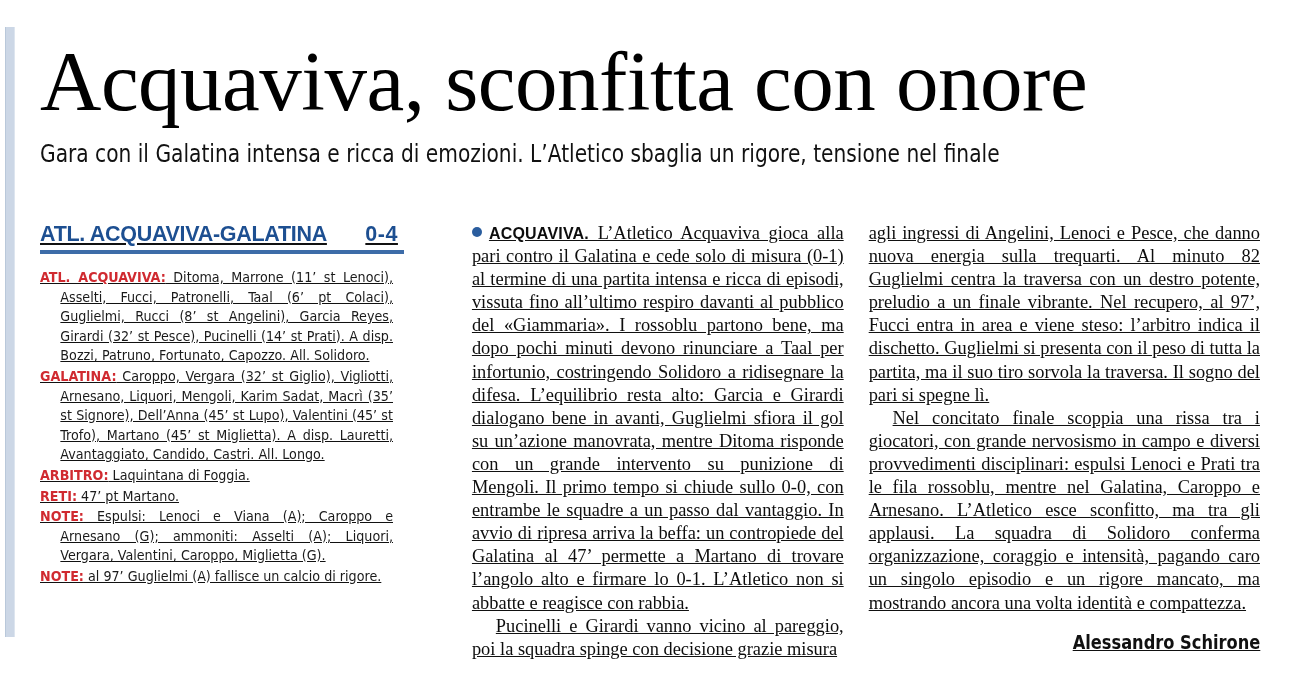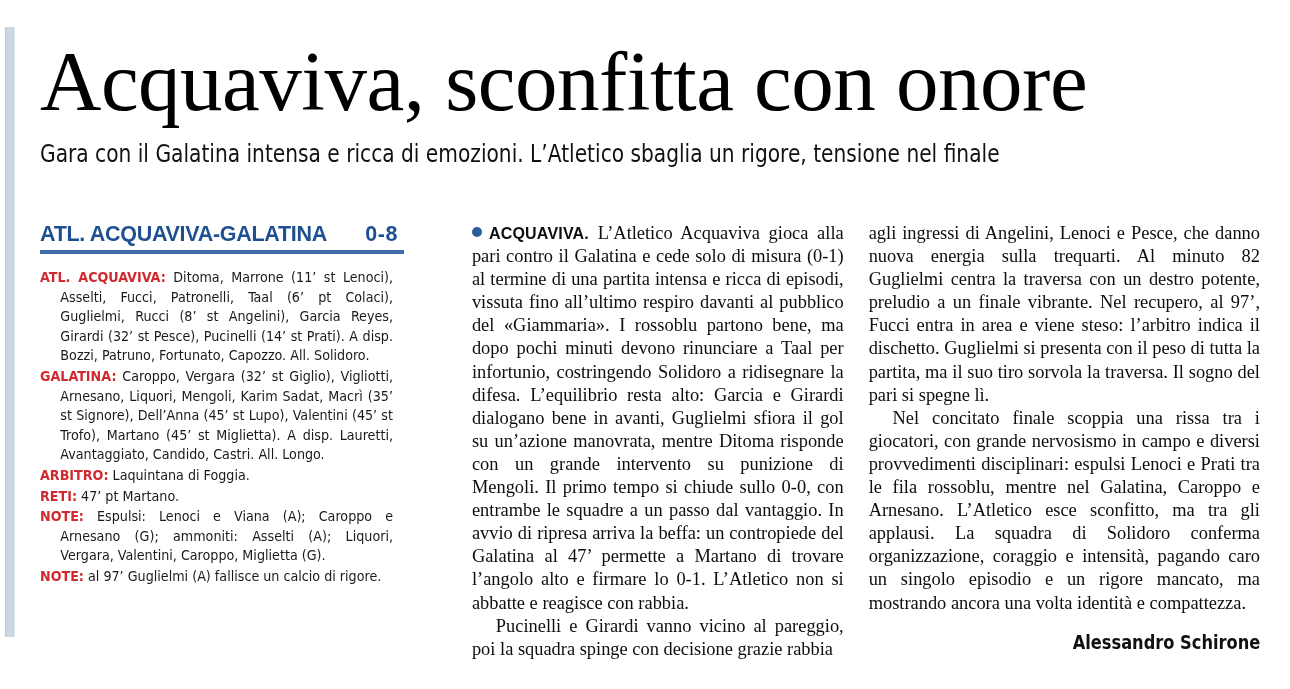--- a/index.html
+++ b/index.html
@@ -67,20 +67,21 @@
   #columns {
     position: absolute;
     top: 222px;
     left: 0;
     width: 1220px;
     display: flex;
     gap: 0;
   }
   .col {
     box-sizing: border-box;
+    text-decoration: underline;
   }
   #col-facts  { width: 400px; padding-right: 28px; }
   #col-mid    { width: 405px; padding-right: 25px; margin-left: 40px; }
   #col-right  { width: 400px; }
 
   
   #match-header {
     border-bottom: 4px solid #3d6ca8;
     padding-bottom: 3px;
     margin-bottom: 13px;
@@ -166,21 +167,21 @@
 
   <h1 id="headline">Acquaviva, sconfitta con onore</h1>
   <div id="subhead">Gara con il Galatina intensa e ricca di emozioni. L’Atletico sbaglia un rigore, tensione nel finale</div>
 
   <div id="columns">
 
     <div class="col" id="col-facts">
 
       <div id="match-header">
         <span id="match-title">ATL. ACQUAVIVA-GALATINA</span>
-        <span id="match-score">0-8</span>
+        <span id="match-score">0-4</span>
       </div>
 
       <p class="fact">
         <span class="fact-label">ATL. ACQUAVIVA:</span><span> Ditoma, Marrone (11’ st Lenoci), Asselti, Fucci, Patronelli, Taal (6’ pt Colaci), Guglielmi, Rucci (8’ st Angelini), Garcia Reyes, Girardi (32’ st Pesce), Pucinelli (14’ st Prati). A disp. Bozzi, Patruno, Fortunato, Capozzo. All. Solidoro.</span>
       </p>
       <p class="fact">
         <span class="fact-label">GALATINA:</span><span> Caroppo, Vergara (32’ st Giglio), Vigliotti, Arnesano, Liquori, Mengoli, Karim Sadat, Macrì (35’ st Signore), Dell’Anna (45’ st Lupo), Valentini (45’ st Trofo), Martano (45’ st Miglietta). A disp. Lauretti, Avantaggiato, Candido, Castri. All. Longo.</span>
       </p>
       <p class="fact">
         <span class="fact-label">ARBITRO:</span><span> Laquintana di Foggia.</span>
@@ -192,21 +193,21 @@
         <span class="fact-label">NOTE:</span><span> Espulsi: Lenoci e Viana (A); Caroppo e Arnesano (G); ammoniti: Asselti (A); Liquori, Vergara, Valentini, Caroppo, Miglietta (G).</span>
       </p>
       <p class="fact">
         <span class="fact-label">NOTE:</span><span> al 97’ Guglielmi (A) fallisce un calcio di rigore.</span>
       </p>
 
     </div>
 
     <div class="col" id="col-mid">
       <p class="body-text"><span class="dateline-bullet"></span><span class="dateline">ACQUAVIVA.</span><span> L’Atletico Acquaviva gioca alla pari contro il Galatina e cede solo di misura (0-1) al termine di una partita intensa e ricca di episodi, vissuta fino all’ultimo respiro davanti al pubblico del «Giammaria». I rossoblu partono bene, ma dopo pochi minuti devono rinunciare a Taal per infortunio, costringendo Solidoro a ridisegnare la difesa. L’equilibrio resta alto: Garcia e Girardi dialogano bene in avanti, Guglielmi sfiora il gol su un’azione manovrata, mentre Ditoma risponde con un grande intervento su punizione di Mengoli. Il primo tempo si chiude sullo 0-0, con entrambe le squadre a un passo dal vantaggio. In avvio di ripresa arriva la beffa: un contropiede del Galatina al 47’ permette a Martano di trovare l’angolo alto e firmare lo 0-1. L’Atletico non si abbatte e reagisce con rabbia.</span></p>
-      <p class="body-text">Pucinelli e Girardi vanno vicino al pareggio, poi la squadra spinge con decisione grazie rabbia</p>
+      <p class="body-text">Pucinelli e Girardi vanno vicino al pareggio, poi la squadra spinge con decisione grazie misura</p>
     </div>
 
     <div class="col" id="col-right">
       <p class="body-text">agli ingressi di Angelini, Lenoci e Pesce, che danno nuova energia sulla trequarti. Al minuto 82 Guglielmi centra la traversa con un destro potente, preludio a un finale vibrante. Nel recupero, al 97’, Fucci entra in area e viene steso: l’arbitro indica il dischetto. Guglielmi si presenta con il peso di tutta la partita, ma il suo tiro sorvola la traversa. Il sogno del pari si spegne lì.</p>
       <p class="body-text">Nel concitato finale scoppia una rissa tra i giocatori, con grande nervosismo in campo e diversi provvedimenti disciplinari: espulsi Lenoci e Prati tra le fila rossoblu, mentre nel Galatina, Caroppo e Arnesano. L’Atletico esce sconfitto, ma tra gli applausi. La squadra di Solidoro conferma organizzazione, coraggio e intensità, pagando caro un singolo episodio e un rigore mancato, ma mostrando ancora una volta identità e compattezza.</p>
       <div id="byline">Alessandro Schirone</div>
     </div>
 
   </div>
 </div>

